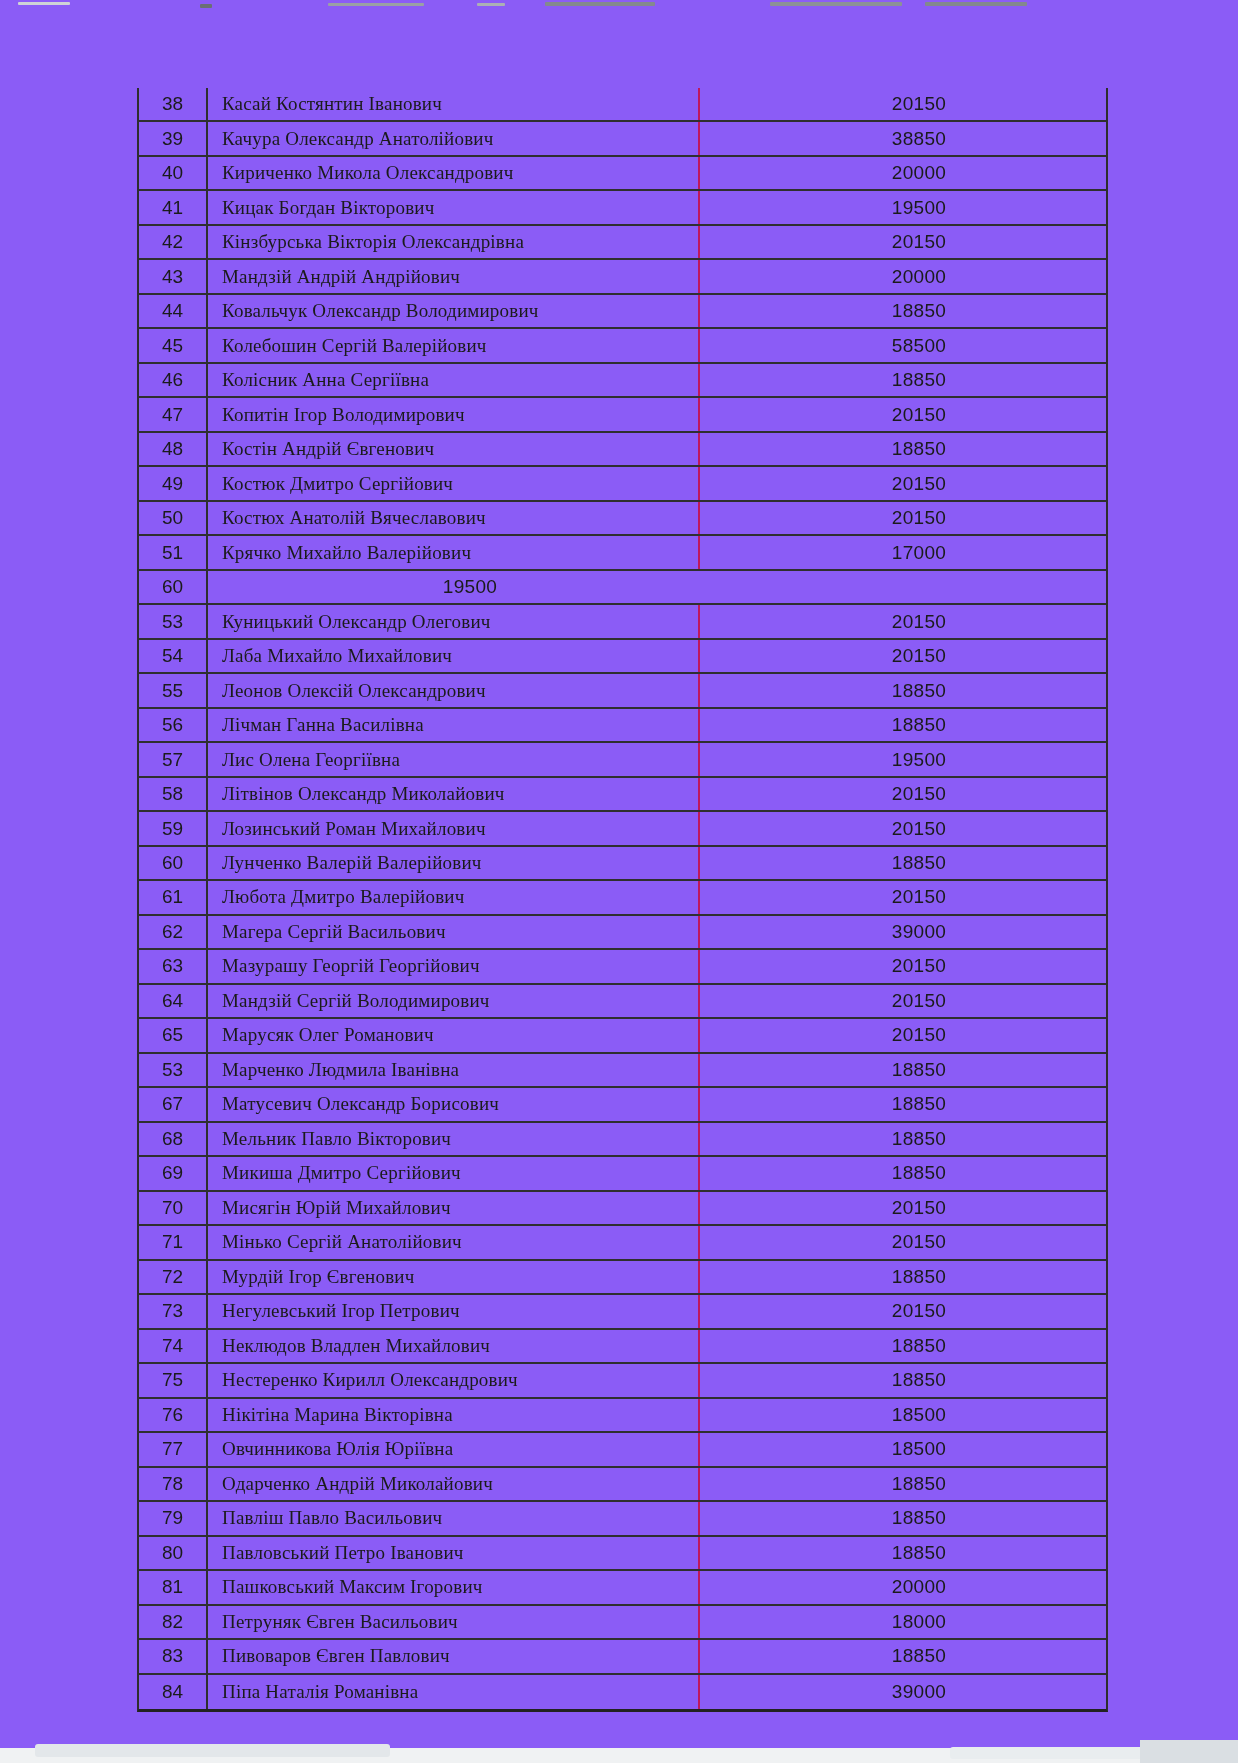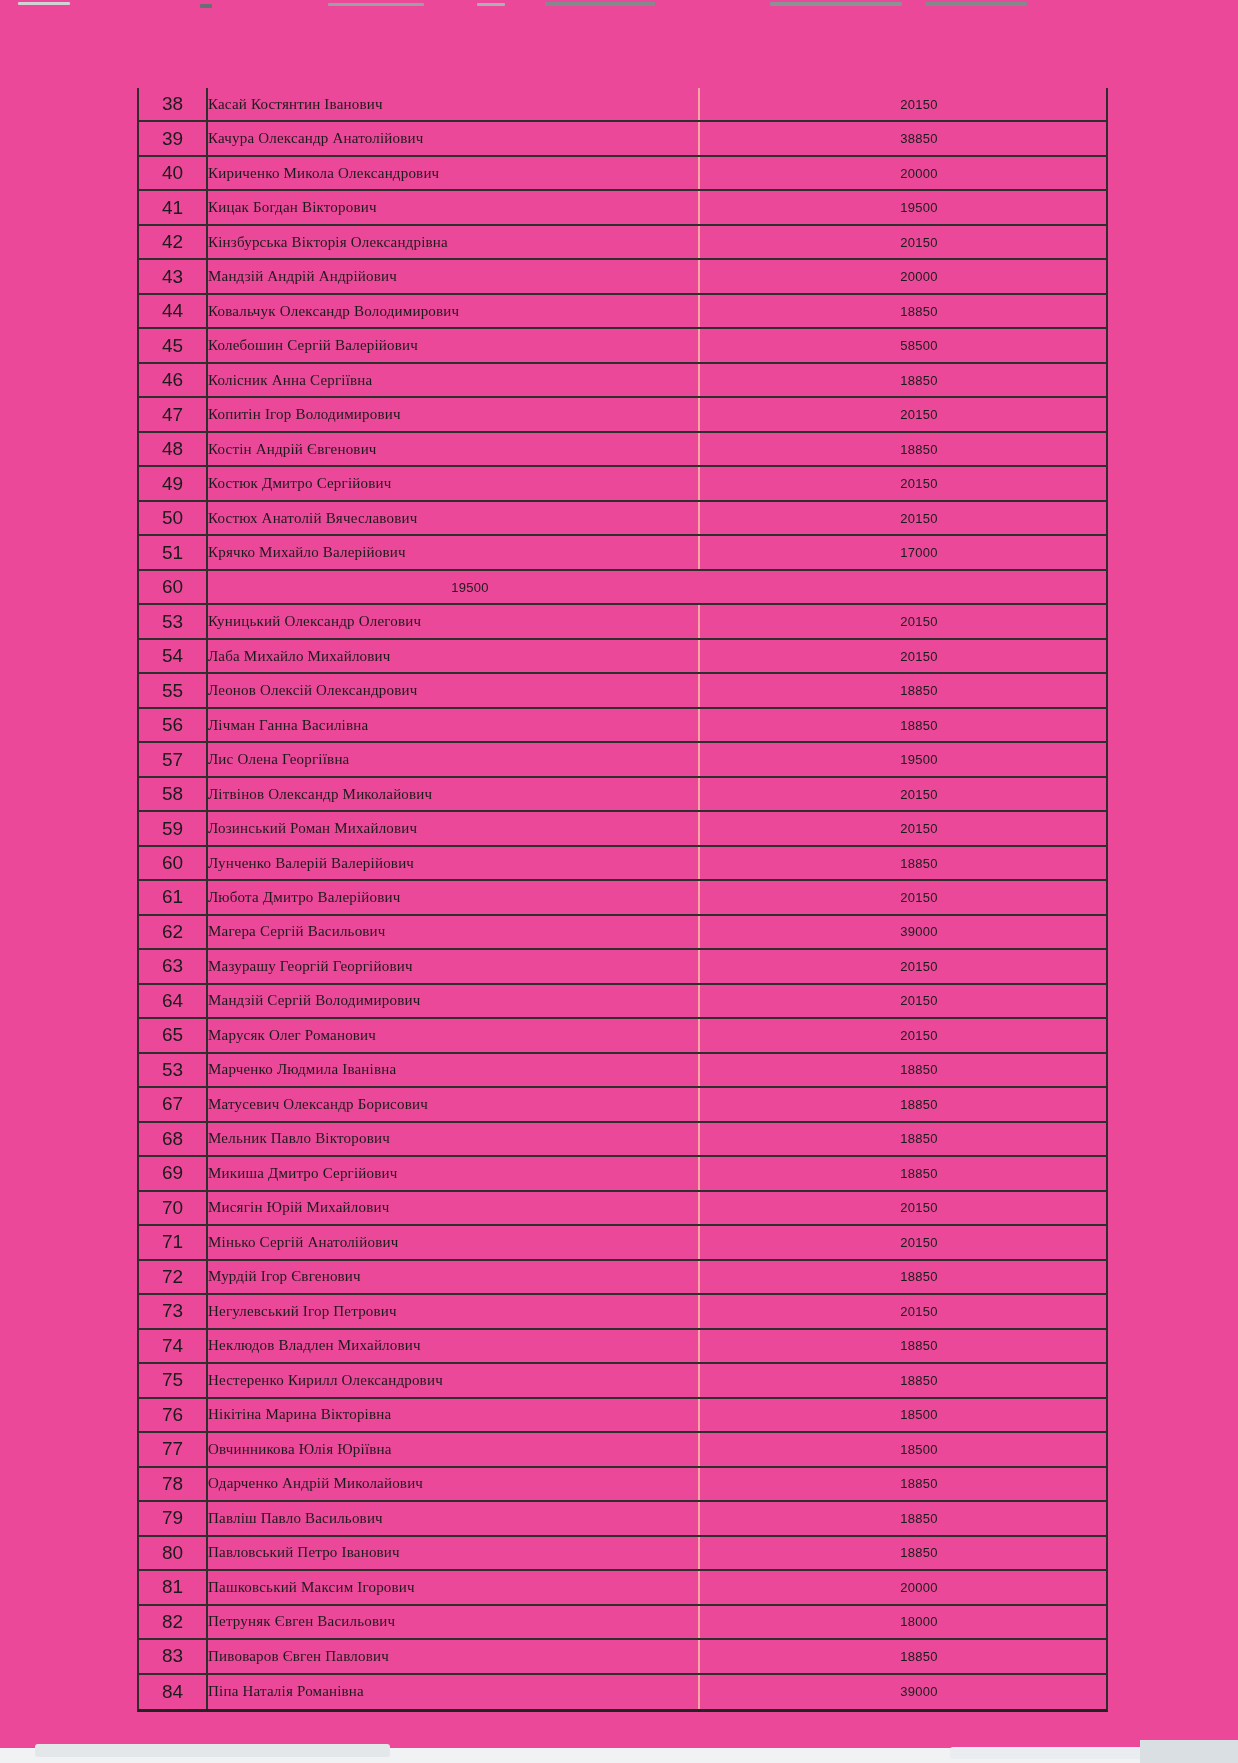--- a/index.html
+++ b/index.html
@@ -4,21 +4,21 @@
 <style>
   html, body {
     margin: 0;
     padding: 0;
     background: #e9e9e9;
   }
   .page {
     position: relative;
     width: 1238px;
     height: 1763px;
-    background: #ec4899;
+    background: #8b5cf6;
     overflow: hidden;
     font-family: "Liberation Serif", serif;
   }
   
   .reg-table {
     position: absolute;
     left: 137px;
     top: 88px;
     width: 971px;
     height: 1624px;
@@ -44,29 +44,30 @@
     white-space: nowrap;
     overflow: hidden;
   }
   .cell-n {
     justify-content: center;
     border-right: 2px solid #2f2f2f;
     font-family: "Liberation Sans", sans-serif;
     font-size: 19px;
   }
   .cell-name {
-    border-right: 2px solid #fca5a5;
+    padding-left: 14px;
+    border-right: 2px solid #be185d;
     font-family: "Liberation Serif", serif;
-    font-size: 15px;
+    font-size: 19px;
     letter-spacing: 0.2px;
   }
   .cell-amount {
     justify-content: center;
     font-family: "Liberation Sans", sans-serif;
-    font-size: 13px;
+    font-size: 19px;
     letter-spacing: 0.3px;
     margin-left: 32px;
   }
   
   .artifact { position: absolute; }
   .dash { border-radius: 1px; }
 </style>
 </head>
 <body>
 

